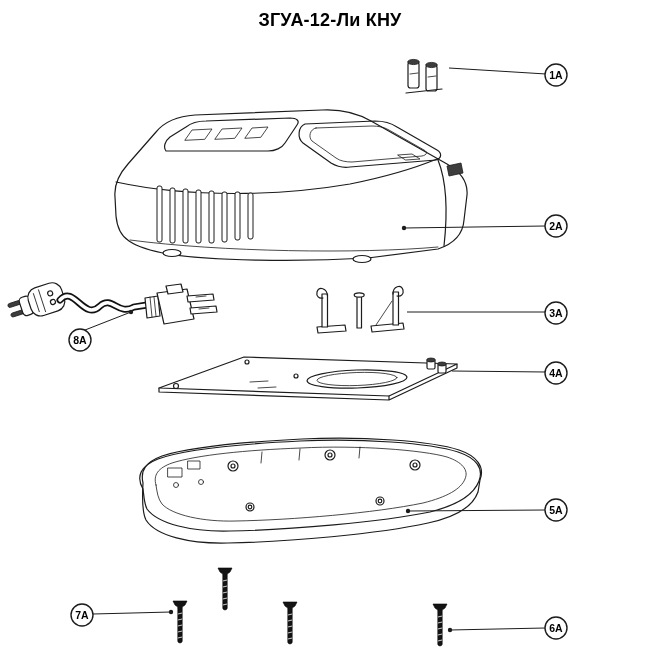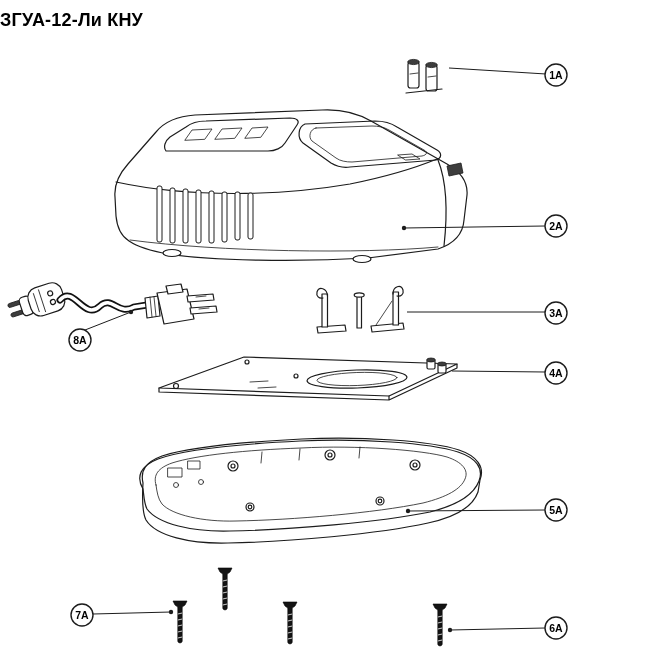--- a/index.html
+++ b/index.html
@@ -1,21 +1,21 @@
 <!DOCTYPE html>
 <html style="--background: #ffffff; --line: #1c1c1c; --dark: #3d3d3d; --screw: #141414;"><head>
 <meta charset="utf-8">
 <style>
   html,body{margin:0;padding:0;background:#fff;}
   .stage{
     position:relative;width:660px;height:660px;background:var(--background,#fff);
     margin:0 auto;font-family:"Liberation Sans",sans-serif;overflow:hidden;
   }
   .title{
-    position:absolute;top:10px;left:0;right:0;text-align:left;
+    position:absolute;top:10px;left:0;right:0;text-align:center;
     font-size:18px;font-weight:700;color:#000;letter-spacing:.2px;
   }
   .stage svg{position:absolute;left:0;top:0;}
   
   .ln{fill:none;stroke:var(--line,#1c1c1c);stroke-width:1.2;stroke-linejoin:round;stroke-linecap:round;}
   .thin{stroke-width:.8;}
   .fillw{fill:#fff;stroke:var(--line,#1c1c1c);stroke-width:1.2;stroke-linejoin:round;}
   .dark{fill:var(--dark,#3d3d3d);stroke:var(--line,#1c1c1c);stroke-width:.8;}
   .vent{fill:#fff;stroke:var(--line,#1c1c1c);stroke-width:1;}
   .cord-outer{fill:none;stroke:#121212;stroke-width:7;stroke-linecap:round;}

